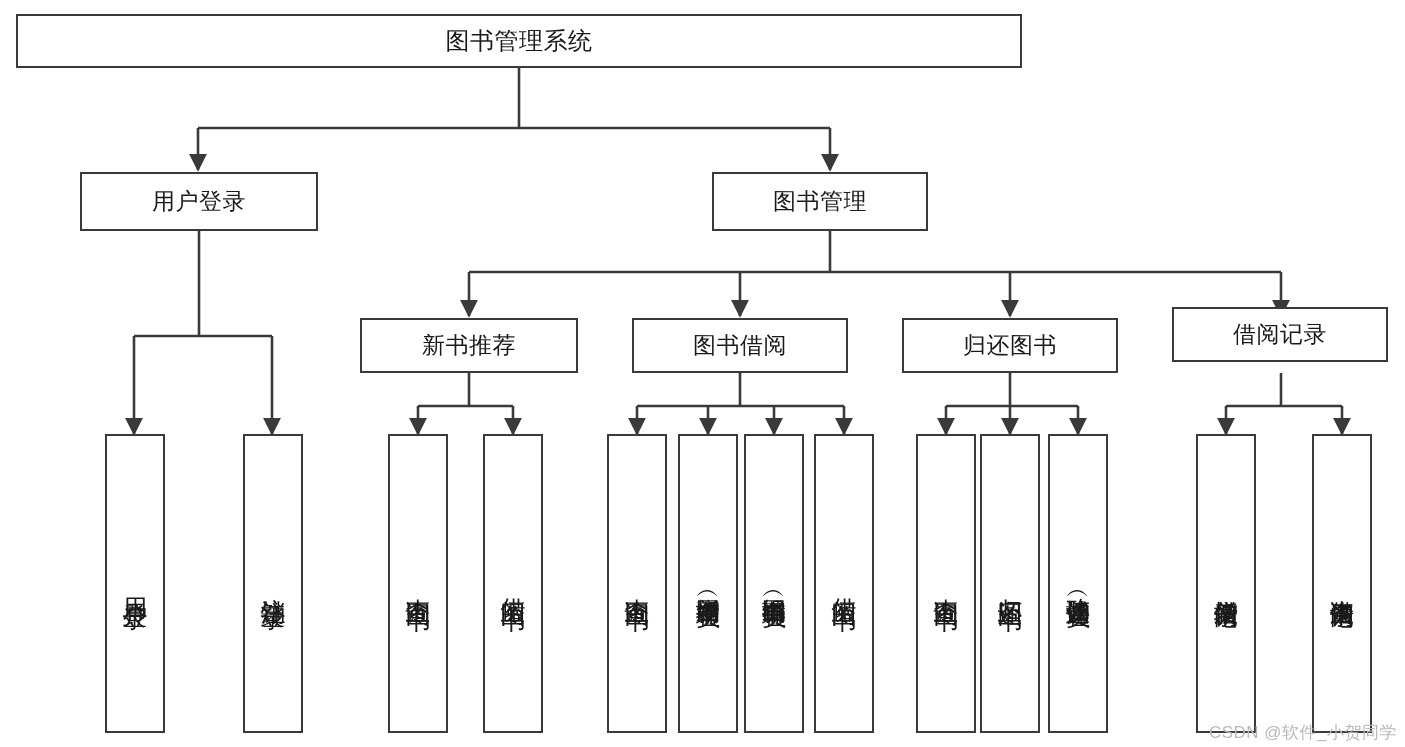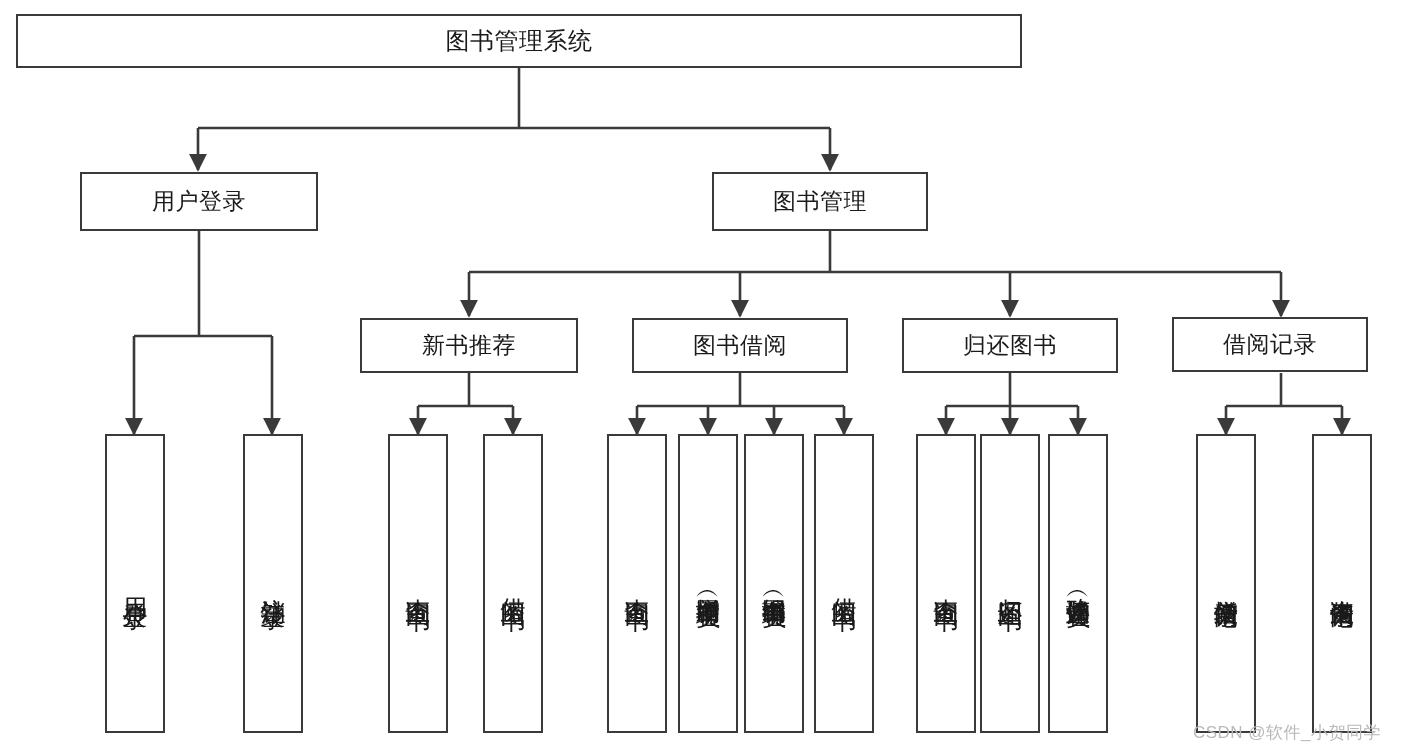--- a/index.html
+++ b/index.html
@@ -61,21 +61,21 @@
     line-height: 1.0;
     letter-spacing: 3px;
     white-space: nowrap;
   }
   .node.vert.tall .lbl {
     font-size: 24px;
     letter-spacing: 1px;
   }
   #watermark {
     position: absolute;
-    right: 24px;
+    right: 8px;
     bottom: 3px;
     font-size: 17px;
     color: #b9b9b9;
     white-space: nowrap;
     letter-spacing: 0.5px;
   }
 </style>
 </head>
 <body>
 
@@ -146,21 +146,21 @@
 
   <div class="node horiz" style="left:360px; top:318px; width:218px; height:55px;">
     <span class="lbl">新书推荐</span>
   </div>
   <div class="node horiz" style="left:632px; top:318px; width:216px; height:55px;">
     <span class="lbl">图书借阅</span>
   </div>
   <div class="node horiz" style="left:902px; top:318px; width:216px; height:55px;">
     <span class="lbl">归还图书</span>
   </div>
-  <div class="node horiz" style="left:1172px; top:317px; width:196px; height:55px;">
+  <div class="node horiz" style="left:1172px; top:307px; width:216px; height:55px;">
     <span class="lbl">借阅记录</span>
   </div>
 
   <div class="node vert" style="left:105px; top:434px; width:60px; height:299px;">
     <span class="lbl">用户登录</span>
   </div>
   <div class="node vert" style="left:243px; top:434px; width:60px; height:299px;">
     <span class="lbl">注销登录</span>
   </div>
 

